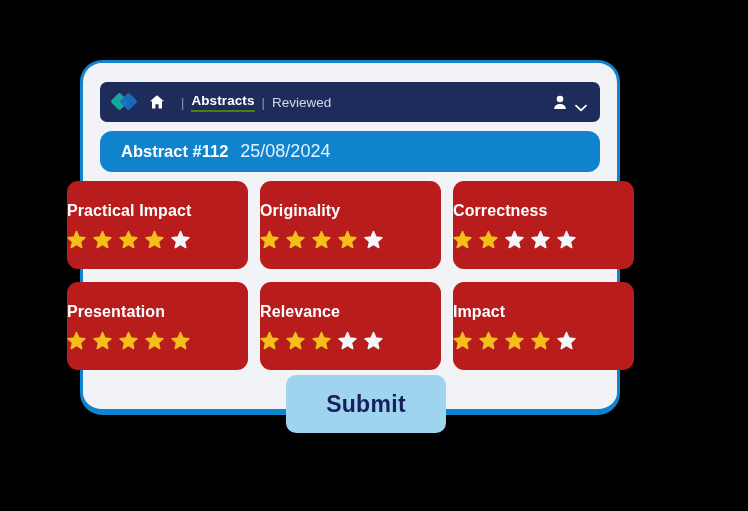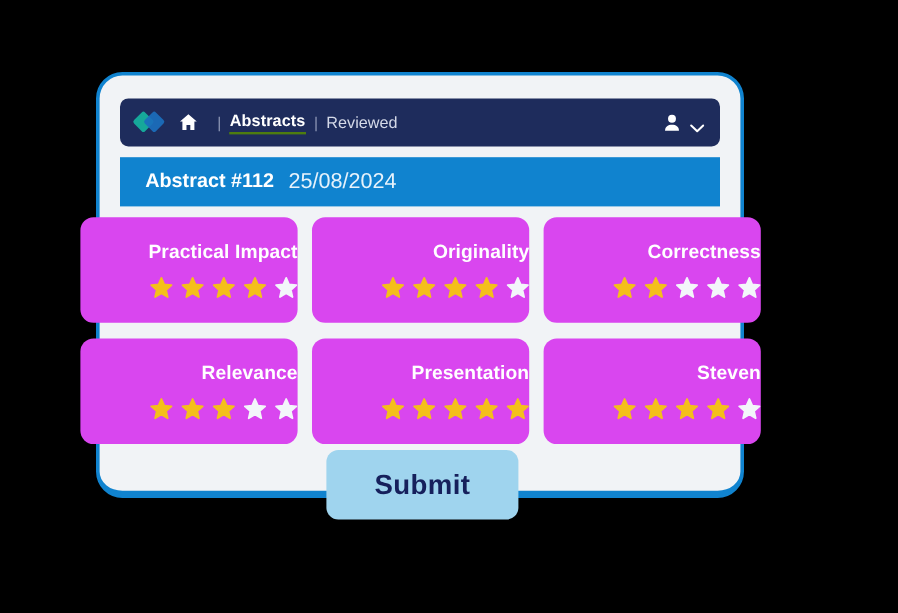--- a/index.html
+++ b/index.html
@@ -112,21 +112,21 @@
   .chev-icon { width: 12px; height: 8px; display: block; }
 
   
   .banner {
     position: absolute;
     left: 100px;
     top: 131px;
     width: 500px;
     height: 41px;
     background: #1083cf;
-    border-radius: 0;
+    border-radius: 12px;
     display: flex;
     align-items: center;
     padding-left: 21px;
     gap: 12px;
     z-index: 3;
   }
   .banner-id {
     color: #ffffff;
     font-size: 16.5px;
     font-weight: 700;
@@ -152,44 +152,44 @@
     top: 181px;
     width: 569px;
     z-index: 4;
     display: grid;
     grid-template-columns: 181px 181px 181px;
     grid-gap: 13px 12px;
   }
 
   .rating-card {
     height: 88px;
-    background: #d946ef;
+    background: #b91c1c;
     border-radius: 11px;
     display: flex;
     flex-direction: column;
-    align-items: flex-end;
+    align-items: flex-start;
     justify-content: center;
     gap: 10px;
   }
 
   .card-title {
     color: #ffffff;
     font-size: 16px;
     font-weight: 700;
     letter-spacing: .1px;
     white-space: nowrap;
   }
 
   .stars { display: flex; gap: 7px; }
   .star { width: 19px; height: 19px; display: block; }
 
   
   .submit-btn {
     position: absolute;
-    left: 272px;
+    left: 286px;
     top: 375px;
     width: 160px;
     height: 58px;
     background: #9fd4ee;
     border: none;
     border-radius: 10px;
     color: #16205c;
     font-family: "Liberation Sans", sans-serif;
     font-size: 23px;
     font-weight: 700;
@@ -305,20 +305,41 @@
           <svg viewBox="0 0 20 19" class="star">
             <path d="M10 1.1 L12.55 6.95 L18.9 7.55 L14.1 11.75 L15.5 17.95 L10 14.7 L4.5 17.95 L5.9 11.75 L1.1 7.55 L7.45 6.95 Z" fill="#f3f6fa" stroke-linejoin="round" stroke-width="1.6" stroke="#f3f6fa"></path>
           </svg>
           <svg viewBox="0 0 20 19" class="star">
             <path d="M10 1.1 L12.55 6.95 L18.9 7.55 L14.1 11.75 L15.5 17.95 L10 14.7 L4.5 17.95 L5.9 11.75 L1.1 7.55 L7.45 6.95 Z" fill="#f3f6fa" stroke-linejoin="round" stroke-width="1.6" stroke="#f3f6fa"></path>
           </svg>
         </div>
     </div>
 
     <div class="rating-card">
+      <div class="card-title">Presentation</div>
+      <div class="stars">
+          <svg viewBox="0 0 20 19" class="star">
+            <path d="M10 1.1 L12.55 6.95 L18.9 7.55 L14.1 11.75 L15.5 17.95 L10 14.7 L4.5 17.95 L5.9 11.75 L1.1 7.55 L7.45 6.95 Z" fill="#f4bf1b" stroke-linejoin="round" stroke-width="1.6" stroke="#f4bf1b"></path>
+          </svg>
+          <svg viewBox="0 0 20 19" class="star">
+            <path d="M10 1.1 L12.55 6.95 L18.9 7.55 L14.1 11.75 L15.5 17.95 L10 14.7 L4.5 17.95 L5.9 11.75 L1.1 7.55 L7.45 6.95 Z" fill="#f4bf1b" stroke-linejoin="round" stroke-width="1.6" stroke="#f4bf1b"></path>
+          </svg>
+          <svg viewBox="0 0 20 19" class="star">
+            <path d="M10 1.1 L12.55 6.95 L18.9 7.55 L14.1 11.75 L15.5 17.95 L10 14.7 L4.5 17.95 L5.9 11.75 L1.1 7.55 L7.45 6.95 Z" fill="#f4bf1b" stroke-linejoin="round" stroke-width="1.6" stroke="#f4bf1b"></path>
+          </svg>
+          <svg viewBox="0 0 20 19" class="star">
+            <path d="M10 1.1 L12.55 6.95 L18.9 7.55 L14.1 11.75 L15.5 17.95 L10 14.7 L4.5 17.95 L5.9 11.75 L1.1 7.55 L7.45 6.95 Z" fill="#f4bf1b" stroke-linejoin="round" stroke-width="1.6" stroke="#f4bf1b"></path>
+          </svg>
+          <svg viewBox="0 0 20 19" class="star">
+            <path d="M10 1.1 L12.55 6.95 L18.9 7.55 L14.1 11.75 L15.5 17.95 L10 14.7 L4.5 17.95 L5.9 11.75 L1.1 7.55 L7.45 6.95 Z" fill="#f4bf1b" stroke-linejoin="round" stroke-width="1.6" stroke="#f4bf1b"></path>
+          </svg>
+        </div>
+    </div>
+
+    <div class="rating-card">
       <div class="card-title">Relevance</div>
       <div class="stars">
           <svg viewBox="0 0 20 19" class="star">
             <path d="M10 1.1 L12.55 6.95 L18.9 7.55 L14.1 11.75 L15.5 17.95 L10 14.7 L4.5 17.95 L5.9 11.75 L1.1 7.55 L7.45 6.95 Z" fill="#f4bf1b" stroke-linejoin="round" stroke-width="1.6" stroke="#f4bf1b"></path>
           </svg>
           <svg viewBox="0 0 20 19" class="star">
             <path d="M10 1.1 L12.55 6.95 L18.9 7.55 L14.1 11.75 L15.5 17.95 L10 14.7 L4.5 17.95 L5.9 11.75 L1.1 7.55 L7.45 6.95 Z" fill="#f4bf1b" stroke-linejoin="round" stroke-width="1.6" stroke="#f4bf1b"></path>
           </svg>
           <svg viewBox="0 0 20 19" class="star">
             <path d="M10 1.1 L12.55 6.95 L18.9 7.55 L14.1 11.75 L15.5 17.95 L10 14.7 L4.5 17.95 L5.9 11.75 L1.1 7.55 L7.45 6.95 Z" fill="#f4bf1b" stroke-linejoin="round" stroke-width="1.6" stroke="#f4bf1b"></path>
@@ -326,42 +347,21 @@
           <svg viewBox="0 0 20 19" class="star">
             <path d="M10 1.1 L12.55 6.95 L18.9 7.55 L14.1 11.75 L15.5 17.95 L10 14.7 L4.5 17.95 L5.9 11.75 L1.1 7.55 L7.45 6.95 Z" fill="#f3f6fa" stroke-linejoin="round" stroke-width="1.6" stroke="#f3f6fa"></path>
           </svg>
           <svg viewBox="0 0 20 19" class="star">
             <path d="M10 1.1 L12.55 6.95 L18.9 7.55 L14.1 11.75 L15.5 17.95 L10 14.7 L4.5 17.95 L5.9 11.75 L1.1 7.55 L7.45 6.95 Z" fill="#f3f6fa" stroke-linejoin="round" stroke-width="1.6" stroke="#f3f6fa"></path>
           </svg>
         </div>
     </div>
 
     <div class="rating-card">
-      <div class="card-title">Presentation</div>
-      <div class="stars">
-          <svg viewBox="0 0 20 19" class="star">
-            <path d="M10 1.1 L12.55 6.95 L18.9 7.55 L14.1 11.75 L15.5 17.95 L10 14.7 L4.5 17.95 L5.9 11.75 L1.1 7.55 L7.45 6.95 Z" fill="#f4bf1b" stroke-linejoin="round" stroke-width="1.6" stroke="#f4bf1b"></path>
-          </svg>
-          <svg viewBox="0 0 20 19" class="star">
-            <path d="M10 1.1 L12.55 6.95 L18.9 7.55 L14.1 11.75 L15.5 17.95 L10 14.7 L4.5 17.95 L5.9 11.75 L1.1 7.55 L7.45 6.95 Z" fill="#f4bf1b" stroke-linejoin="round" stroke-width="1.6" stroke="#f4bf1b"></path>
-          </svg>
-          <svg viewBox="0 0 20 19" class="star">
-            <path d="M10 1.1 L12.55 6.95 L18.9 7.55 L14.1 11.75 L15.5 17.95 L10 14.7 L4.5 17.95 L5.9 11.75 L1.1 7.55 L7.45 6.95 Z" fill="#f4bf1b" stroke-linejoin="round" stroke-width="1.6" stroke="#f4bf1b"></path>
-          </svg>
-          <svg viewBox="0 0 20 19" class="star">
-            <path d="M10 1.1 L12.55 6.95 L18.9 7.55 L14.1 11.75 L15.5 17.95 L10 14.7 L4.5 17.95 L5.9 11.75 L1.1 7.55 L7.45 6.95 Z" fill="#f4bf1b" stroke-linejoin="round" stroke-width="1.6" stroke="#f4bf1b"></path>
-          </svg>
-          <svg viewBox="0 0 20 19" class="star">
-            <path d="M10 1.1 L12.55 6.95 L18.9 7.55 L14.1 11.75 L15.5 17.95 L10 14.7 L4.5 17.95 L5.9 11.75 L1.1 7.55 L7.45 6.95 Z" fill="#f4bf1b" stroke-linejoin="round" stroke-width="1.6" stroke="#f4bf1b"></path>
-          </svg>
-        </div>
-    </div>
-
-    <div class="rating-card">
-      <div class="card-title">Steven</div>
+      <div class="card-title">Impact</div>
       <div class="stars">
           <svg viewBox="0 0 20 19" class="star">
             <path d="M10 1.1 L12.55 6.95 L18.9 7.55 L14.1 11.75 L15.5 17.95 L10 14.7 L4.5 17.95 L5.9 11.75 L1.1 7.55 L7.45 6.95 Z" fill="#f4bf1b" stroke-linejoin="round" stroke-width="1.6" stroke="#f4bf1b"></path>
           </svg>
           <svg viewBox="0 0 20 19" class="star">
             <path d="M10 1.1 L12.55 6.95 L18.9 7.55 L14.1 11.75 L15.5 17.95 L10 14.7 L4.5 17.95 L5.9 11.75 L1.1 7.55 L7.45 6.95 Z" fill="#f4bf1b" stroke-linejoin="round" stroke-width="1.6" stroke="#f4bf1b"></path>
           </svg>
           <svg viewBox="0 0 20 19" class="star">
             <path d="M10 1.1 L12.55 6.95 L18.9 7.55 L14.1 11.75 L15.5 17.95 L10 14.7 L4.5 17.95 L5.9 11.75 L1.1 7.55 L7.45 6.95 Z" fill="#f4bf1b" stroke-linejoin="round" stroke-width="1.6" stroke="#f4bf1b"></path>
           </svg>

